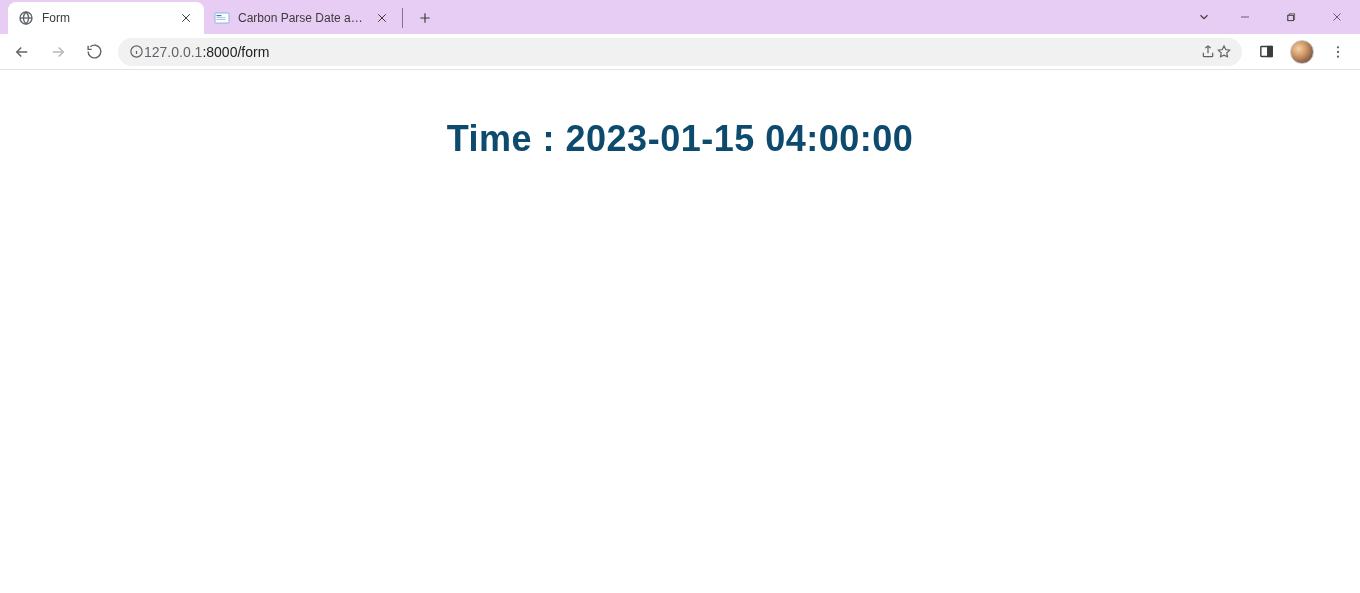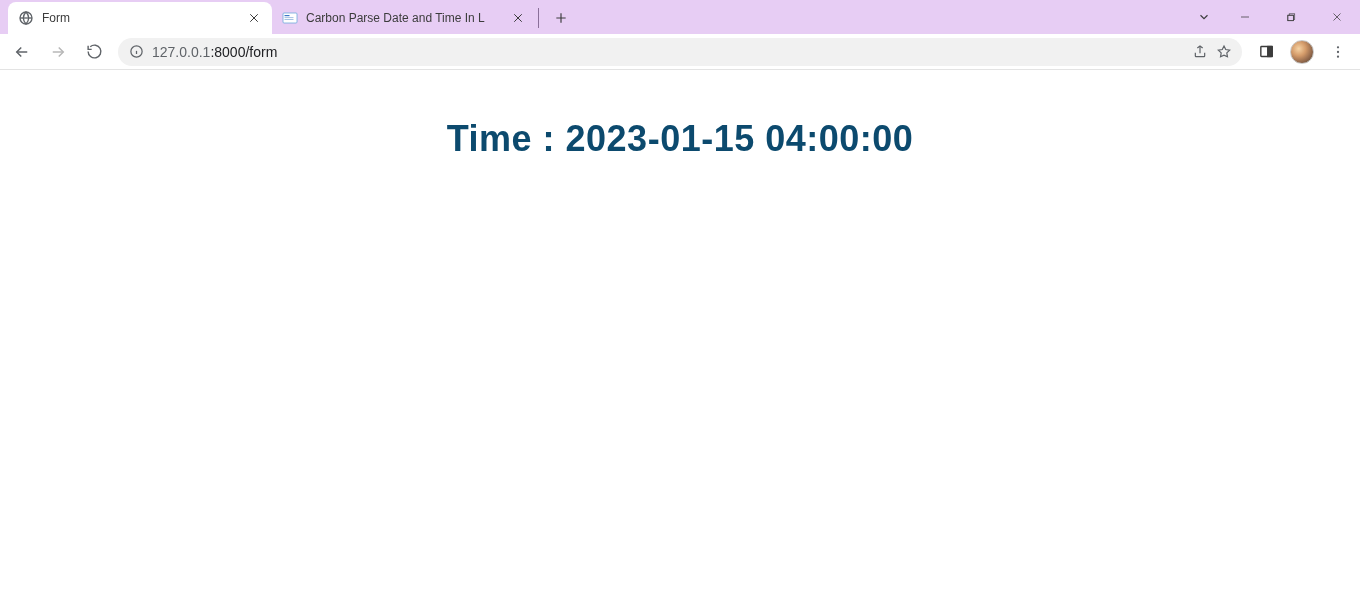--- a/index.html
+++ b/index.html
@@ -22,21 +22,21 @@
     .tabs {
       display: flex;
       align-items: flex-end;
       height: 100%;
       padding-left: 8px;
     }
     .tab {
       display: flex;
       align-items: center;
       height: 32px;
-      width: 264px;
+      width: 196px;
       padding: 0 10px;
       font-size: 12px;
       color: #3c3c3c;
       position: relative;
       gap: 8px;
       cursor: pointer;
     }
     .tab.active {
       background: #ffffff;
       border-top-left-radius: 8px;
@@ -129,21 +129,20 @@
     .navbtn.disabled svg { stroke: #b7b7b7; }
     .navbtn svg { stroke: #5f6368; }
     .addressbar {
       flex: 1;
       height: 28px;
       background: #f1f1f1;
       border-radius: 14px;
       display: flex;
       align-items: center;
       padding: 0 10px;
-      gap: 8px;
       margin: 0 4px;
     }
     .addr-icon { width:16px; height:16px; display:flex;align-items:center;justify-content:center; }
     .url {
       font-size: 14px;
       color: #5f6368;
       white-space: nowrap;
     }
     .url .path { color: #202124; }
     .rightbtn {

